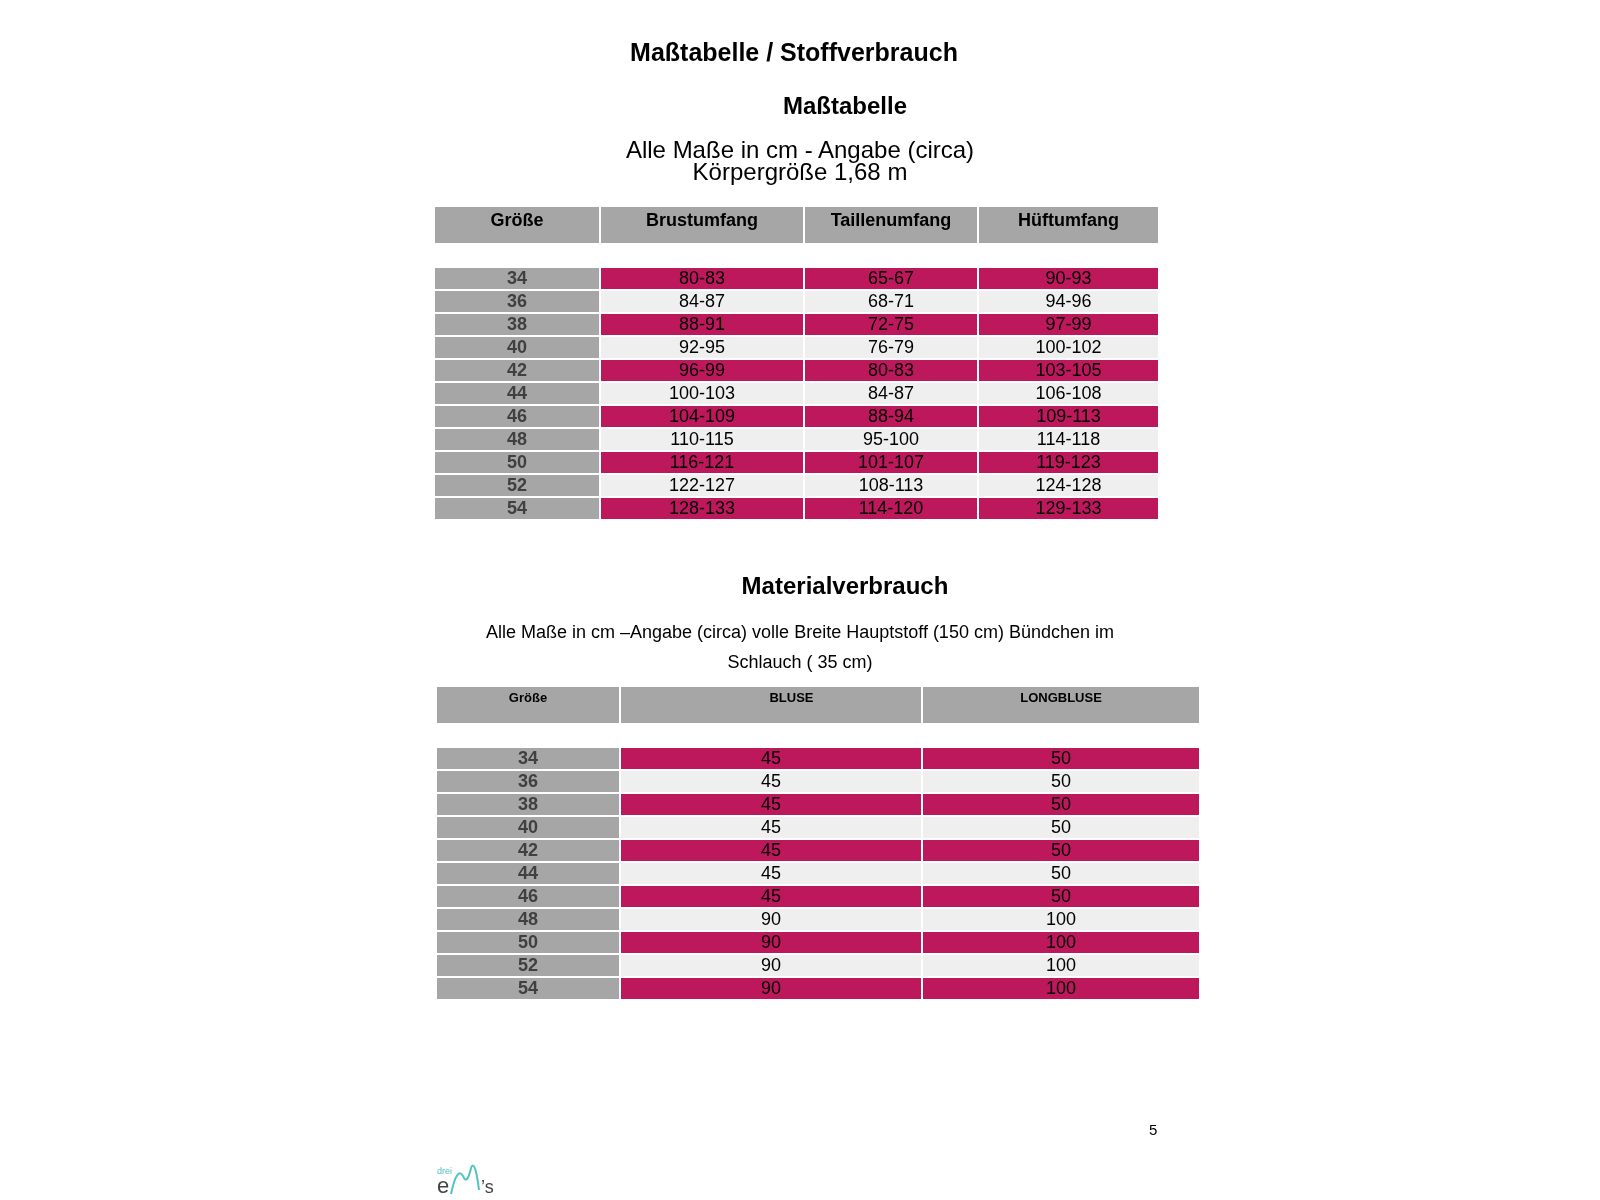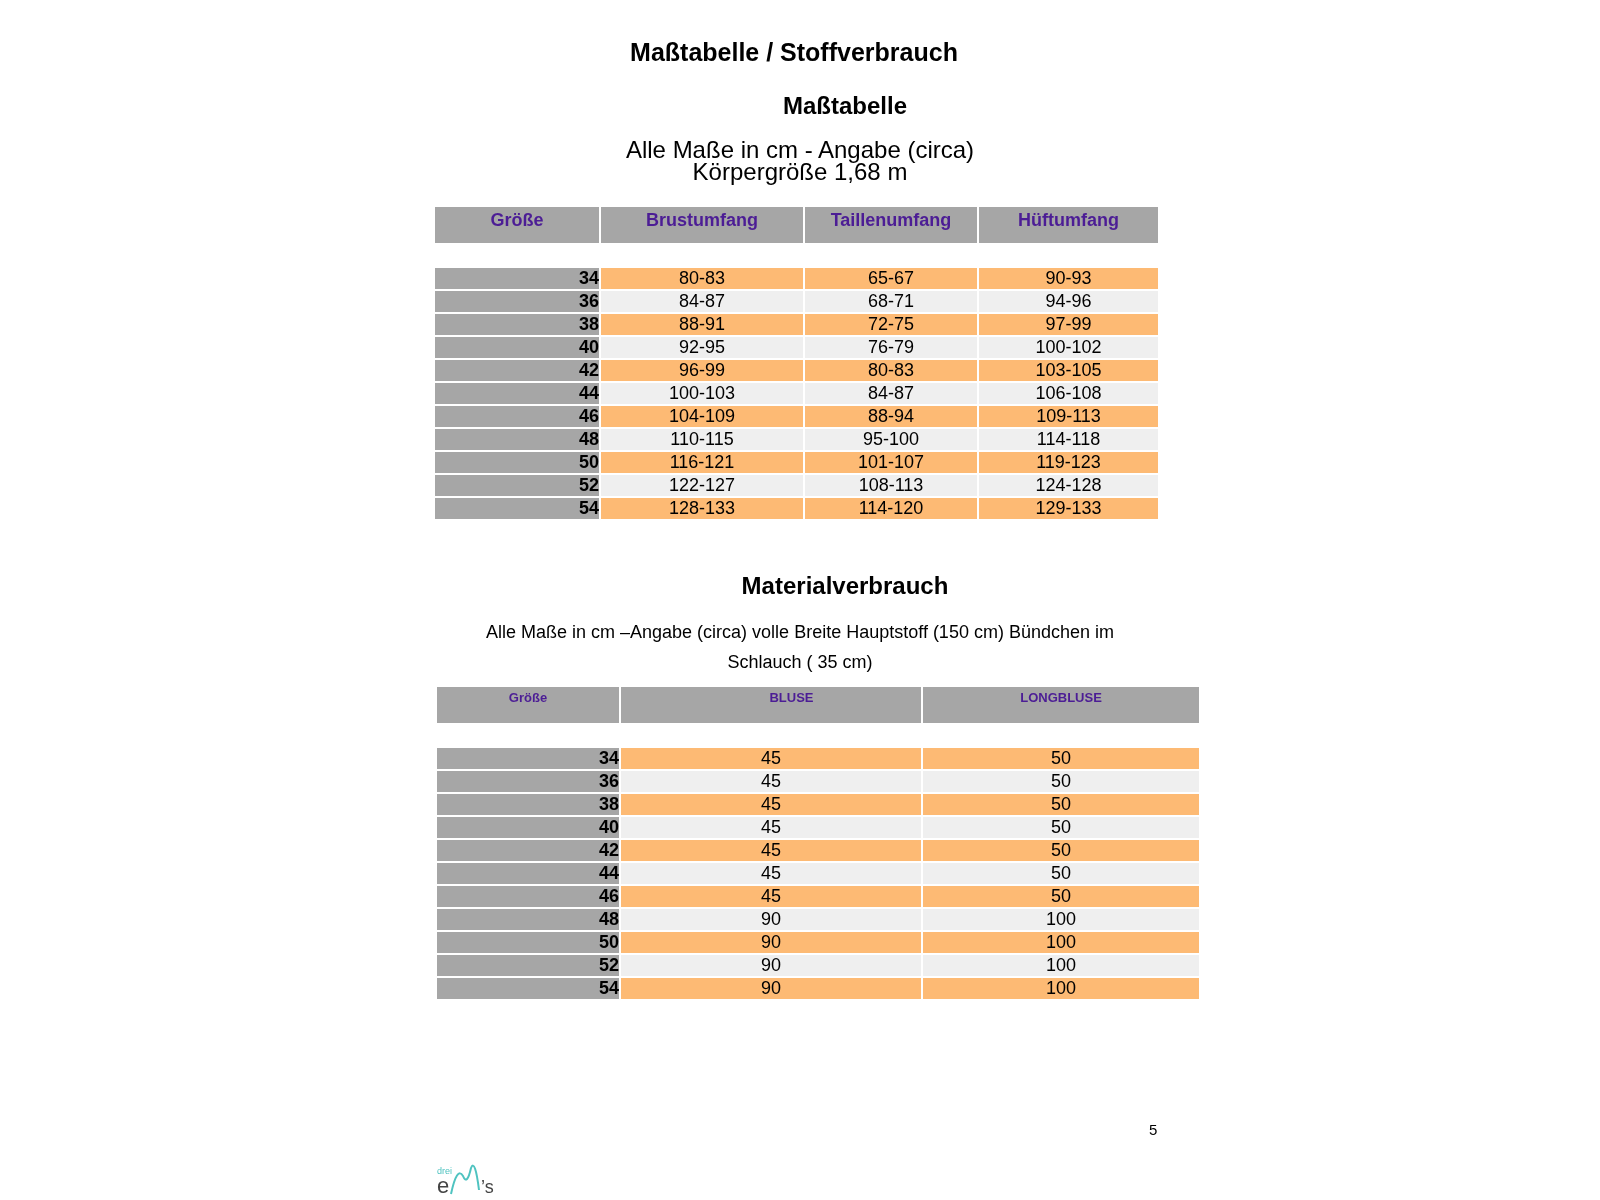--- a/index.html
+++ b/index.html
@@ -8,24 +8,24 @@
   .title { position: absolute; top: 38px; left: 0; width: 1588px; text-align: center;
            font-size: 25px; font-weight: bold; }
   .subtitle { position: absolute; left: 0; width: 1600px; text-align: center;
               font-size: 24px; font-weight: bold; padding-left: 45px; }
   .note { position: absolute; left: 0; width: 1600px; text-align: center;
           font-size: 24px; line-height: 23px; }
   .note2 { position: absolute; left: 455px; width: 690px; text-align: center;
            font-size: 18px; line-height: 30px; }
 
   table.sz { position: absolute; border-collapse: separate; border-spacing: 2px 2px; }
-  table.sz th { background: #a6a6a6; color: #4c1d95; font-weight: bold; vertical-align: top; }
+  table.sz th { background: #a6a6a6; color: #000000; font-weight: bold; vertical-align: top; }
   table.sz td { text-align: center; padding: 0; }
-  table.sz td.size { background: #a6a6a6; color: #000000; font-weight: bold; text-align: right; }
-  table.sz tr.odd td.val { background: #fdba74; }
+  table.sz td.size { background: #a6a6a6; color: #404040; font-weight: bold; }
+  table.sz tr.odd td.val { background: #be185d; }
   table.sz tr.even td.val { background: #efefef; }
   table.sz tr.spacer td { height: 2px; background: transparent; }
 
   #t1 { top: 205px; left: 433px; }
   #t1 th { height: 32px; font-size: 18px; padding-top: 3px; }
   #t1 td { height: 21px; font-size: 18px; line-height: 21px; }
 
   #t2 { top: 685px; left: 435px; }
   #t2 th { height: 32px; font-size: 13px; padding-top: 3px; }
   #t2 td { height: 21px; font-size: 18px; line-height: 21px; }

